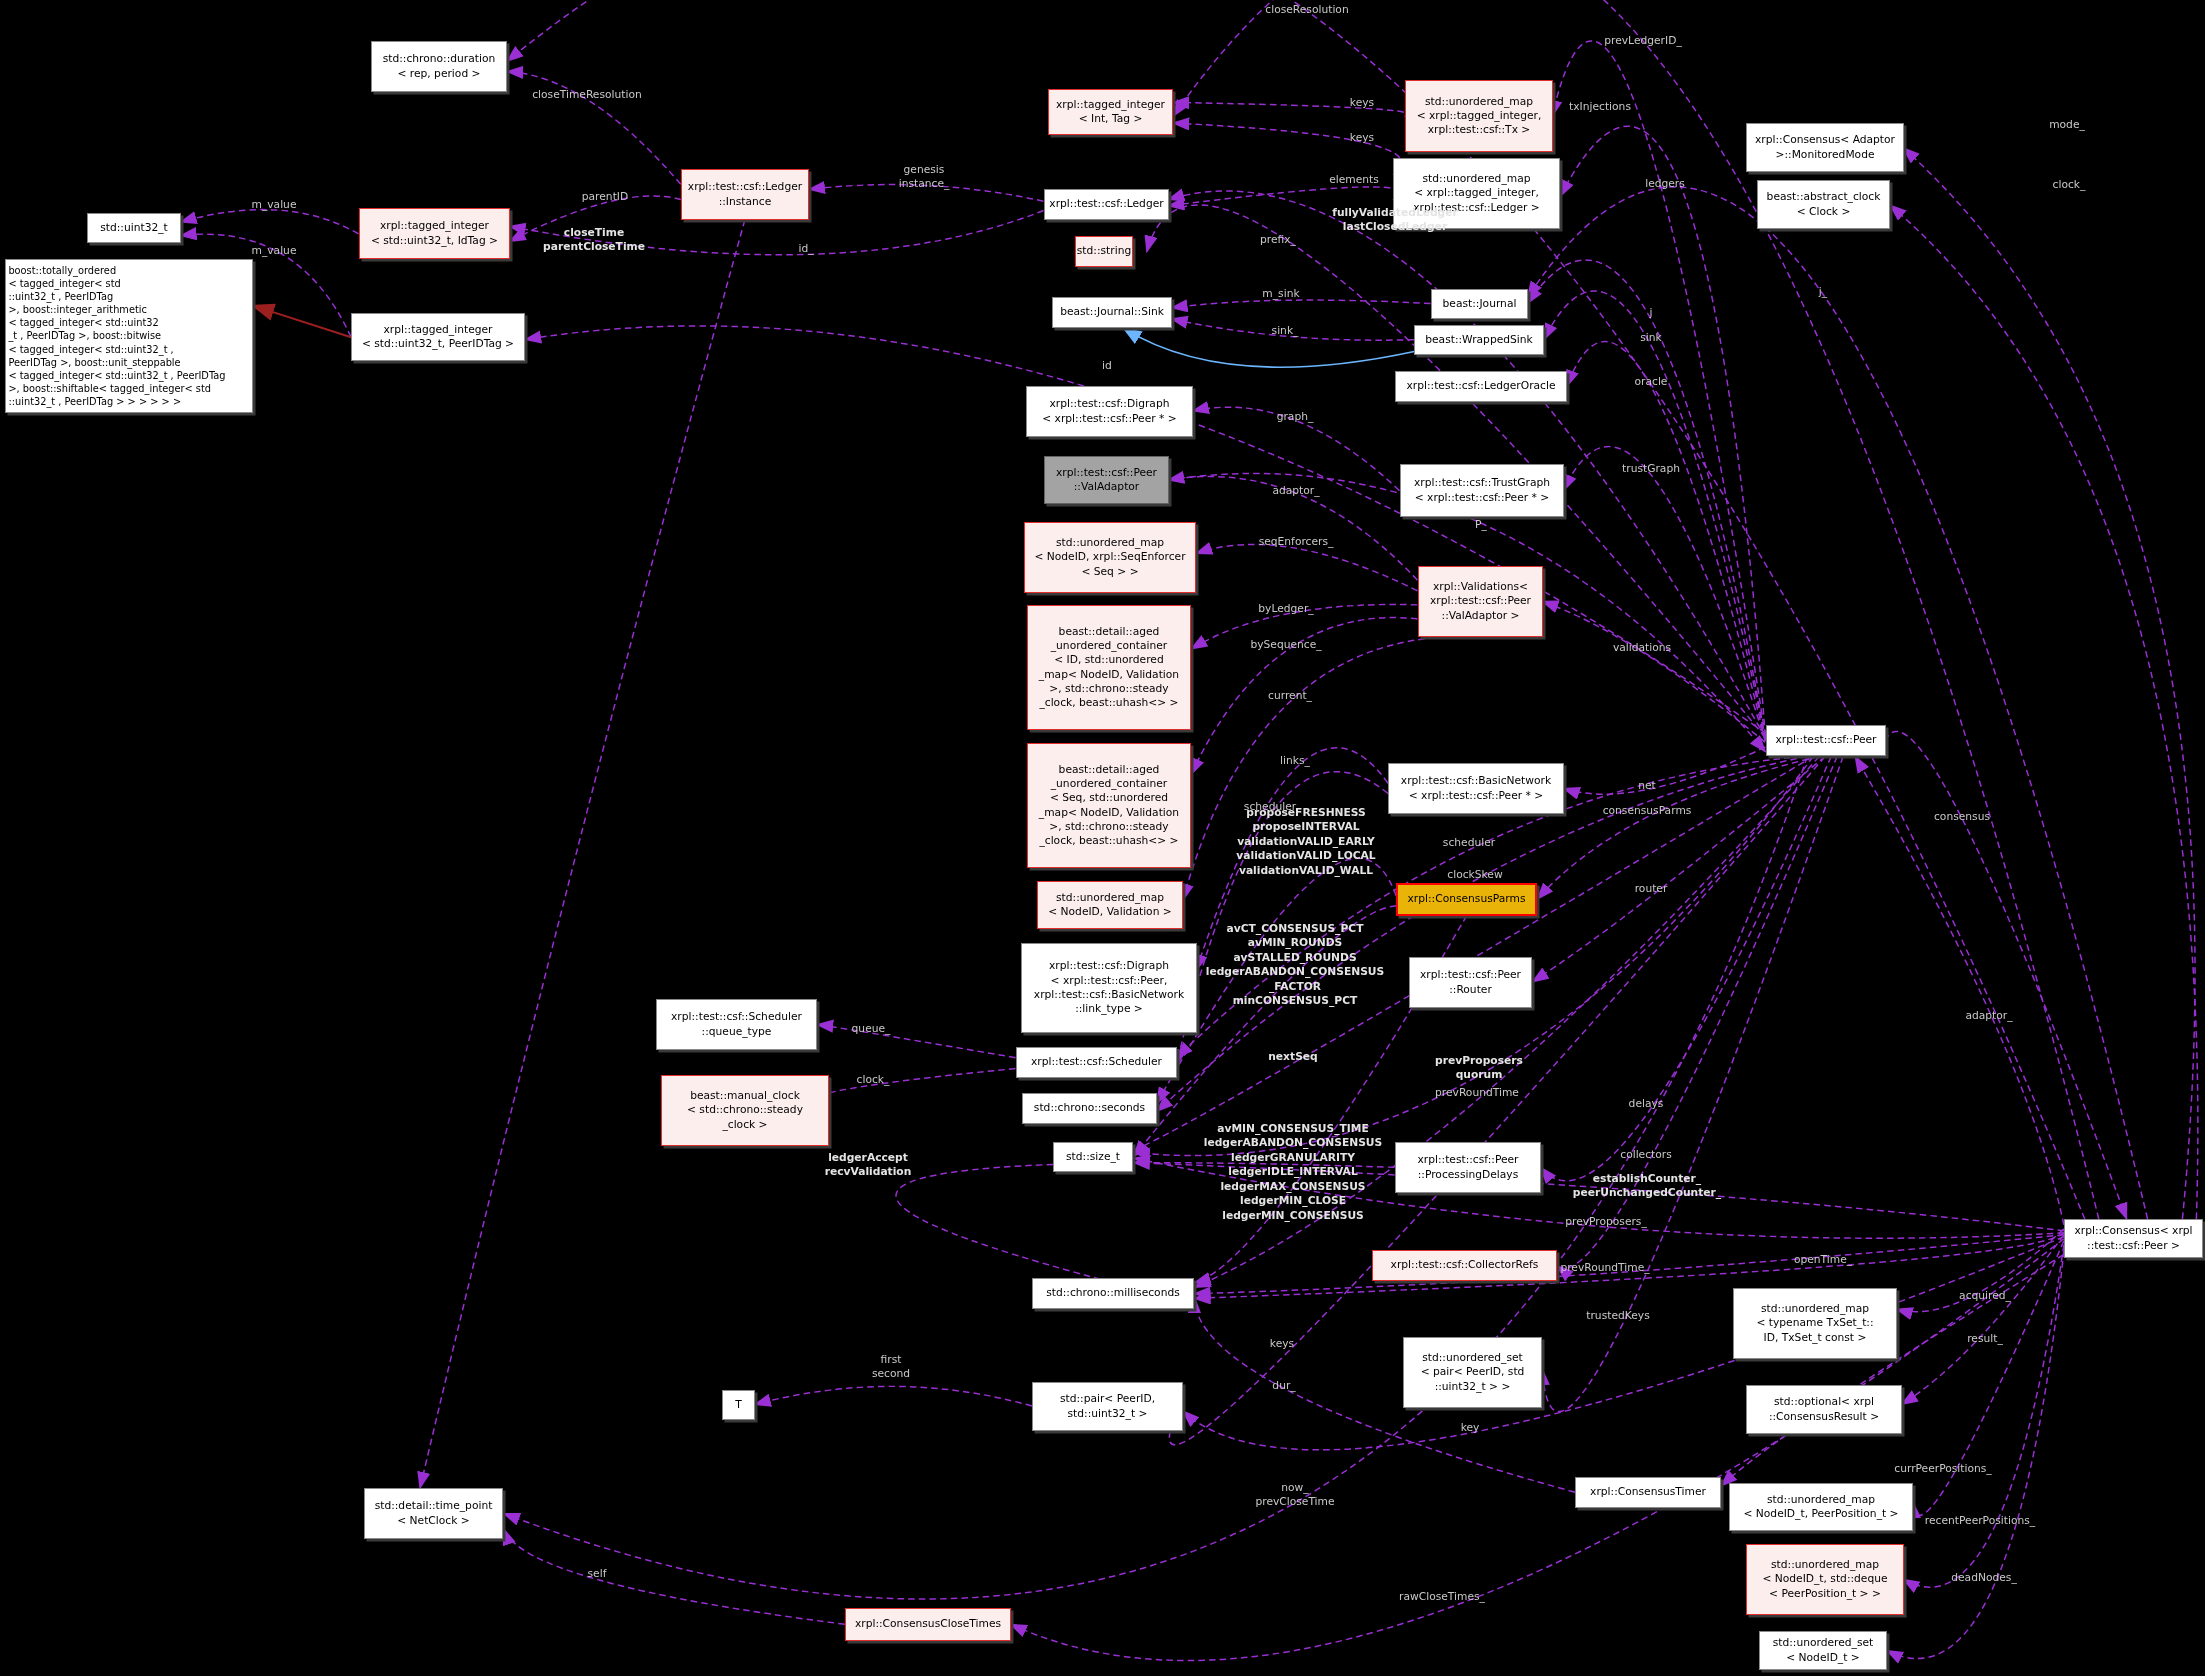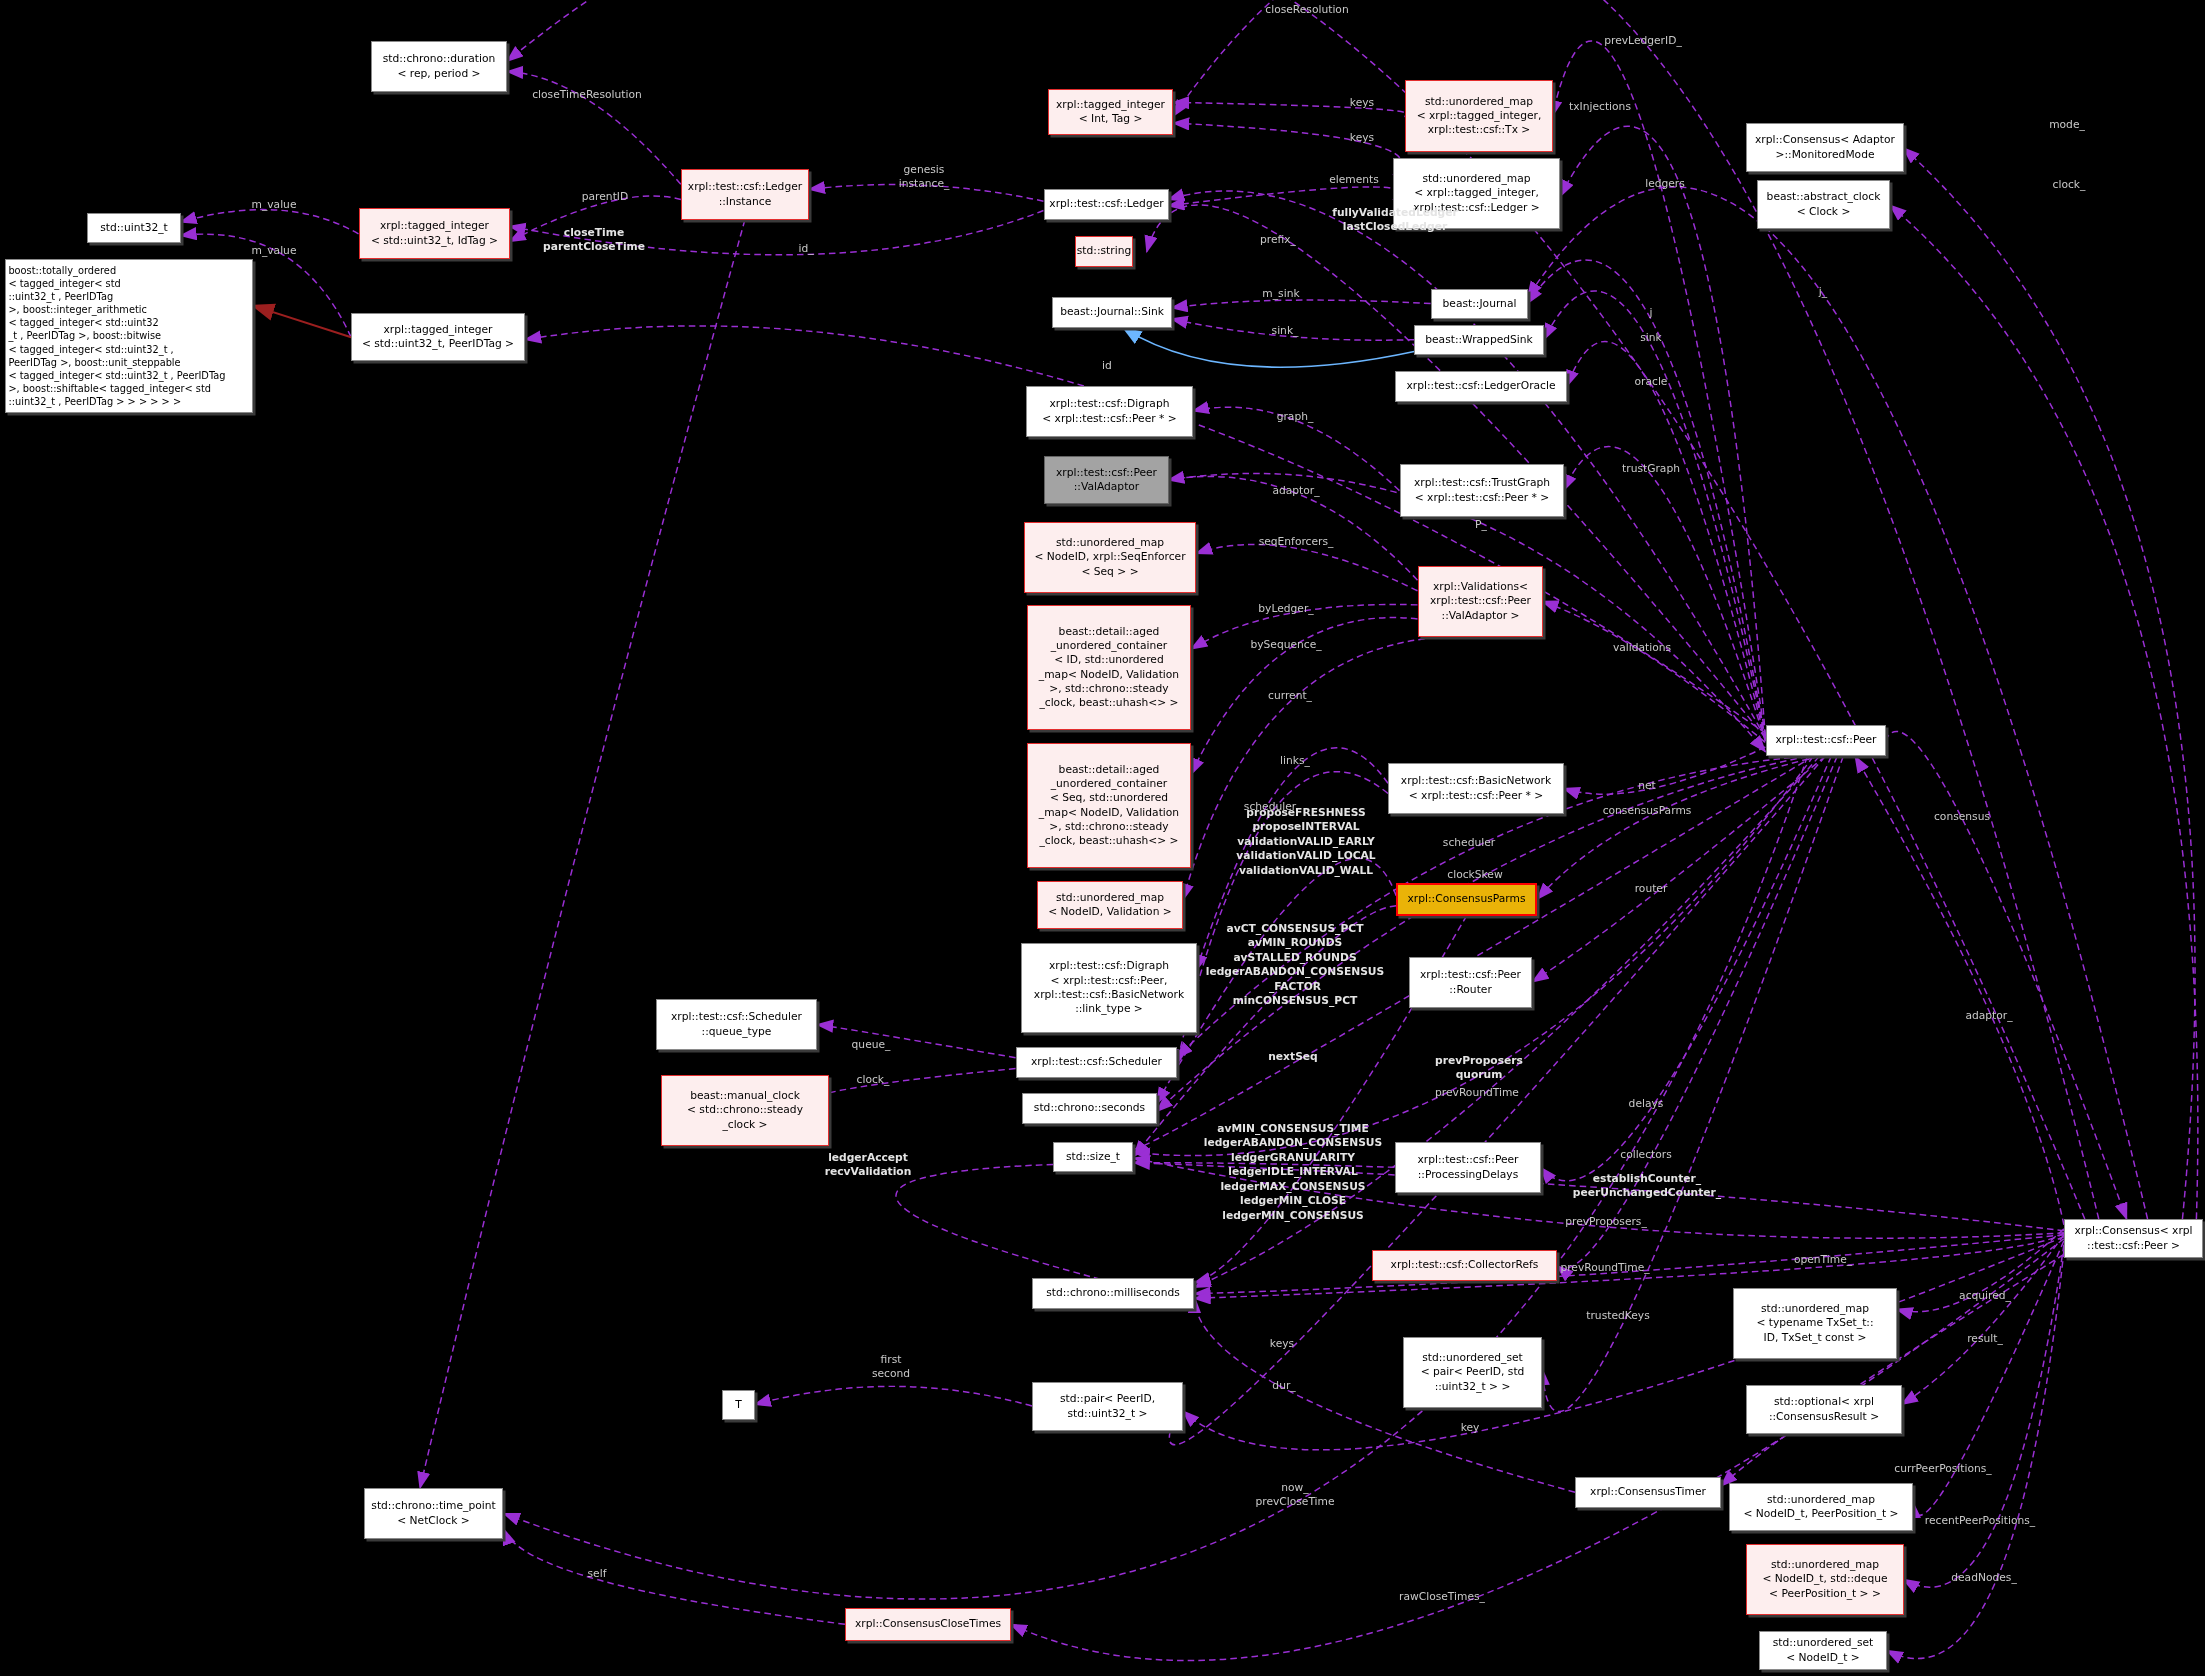--- a/index.html
+++ b/index.html
@@ -302,21 +302,21 @@
     <div class="box red" style="left: 1746px; top: 1544px; width: 158px; height: 71px;">
       <div>std::unordered_map</div>
       <div>&lt; NodeID_t, std::deque</div>
       <div>&lt; PeerPosition_t &gt; &gt;</div>
     </div>
     <div class="box " style="left: 1759px; top: 1631px; width: 128px; height: 39px;">
       <div>std::unordered_set</div>
       <div>&lt; NodeID_t &gt;</div>
     </div>
     <div class="box " style="left: 364px; top: 1488px; width: 139px; height: 51px;">
-      <div>std::chrono::time_point</div>
+      <div>std::detail::time_point</div>
       <div>&lt; NetClock &gt;</div>
     </div>
     <div class="box red" style="left: 845px; top: 1608px; width: 166px; height: 33px;">
       <div>xrpl::ConsensusCloseTimes</div>
     </div>
     <div class="box " style="left: 2064px; top: 1219px; width: 139px; height: 39px;">
       <div>xrpl::Consensus&lt; xrpl</div>
       <div>::test::csf::Peer &gt;</div>
     </div>
     <div class="lbl" style="left: 1307px; top: 9.8px;">
@@ -536,21 +536,21 @@
     <div class="lbl" style="left: 1442px; top: 1597px;">
       <div>rawCloseTimes_</div>
     </div>
     <div class="lbl" style="left: 1295px; top: 1495px;">
       <div>now_</div>
       <div>prevCloseTime</div>
     </div>
     <div class="lbl" style="left: 597px; top: 1574px;">
       <div>self</div>
     </div>
-    <div class="lbl" style="left: 871px; top: 1029px; margin-top: 16px;">
+    <div class="lbl" style="left: 871px; top: 1029px;">
       <div>queue_</div>
     </div>
     <div class="lbl" style="left: 873px; top: 1080px;">
       <div>clock_</div>
     </div>
     <div class="lbl" style="left: 1962px; top: 817px;">
       <div>consensus</div>
     </div>
     <div class="lbl" style="left: 1989px; top: 1016px;">
       <div>adaptor_</div>

